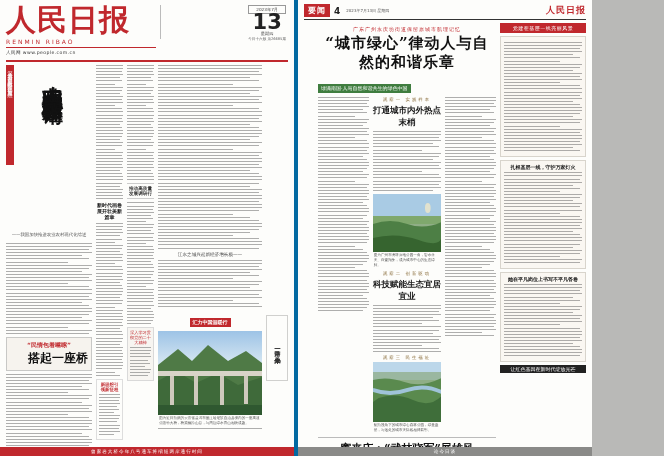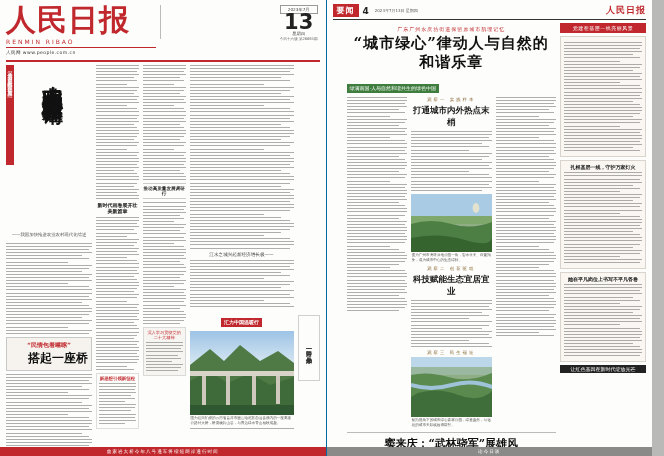--- a/index.html
+++ b/index.html
@@ -2,24 +2,24 @@
 <html><head>
 <meta charset="utf-8">
 <style>
   html,body{margin:0;padding:0;}
   body{
     width:664px;height:456px;
     background:#b9b9b7;
     font-family:"DejaVu Sans","Liberation Sans",sans-serif;
     overflow:hidden;
   }
-  .spread{position:relative;width:652px;height:456px;display:flex;}
+  .spread{position:relative;width:592px;height:456px;display:flex;}
   .page{position:relative;background:#fdfdfb;height:456px;overflow:hidden;}
   .page.left{width:332px;}
-  .page.right{width:332px;border-left:1px solid #0369a1;}
+  .page.right{width:332px;border-left:4px solid #0369a1;}
 
   
   .lines{--lh:3.1px;}
   .lines i{
     display:block;height:1px;background:#6e6e6e;opacity:.55;margin-bottom:2.1px;
   }
   .lines i:nth-child(7n){width:72%;}
   .lines i:nth-child(5n){width:88%;}
   .lines i:nth-child(3n){width:97%;}
 

